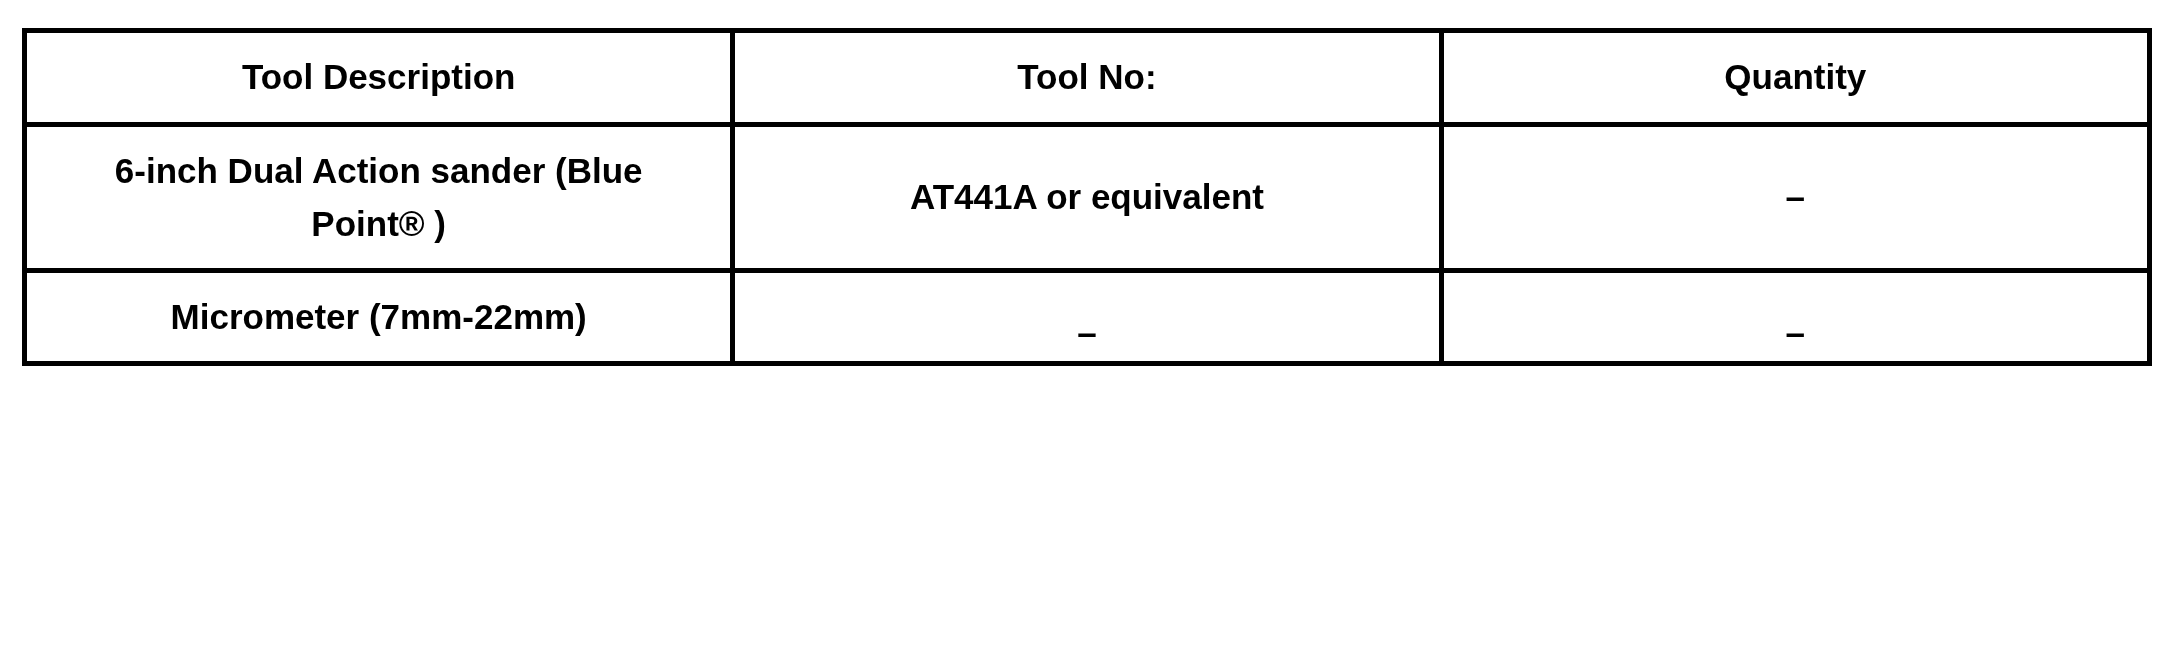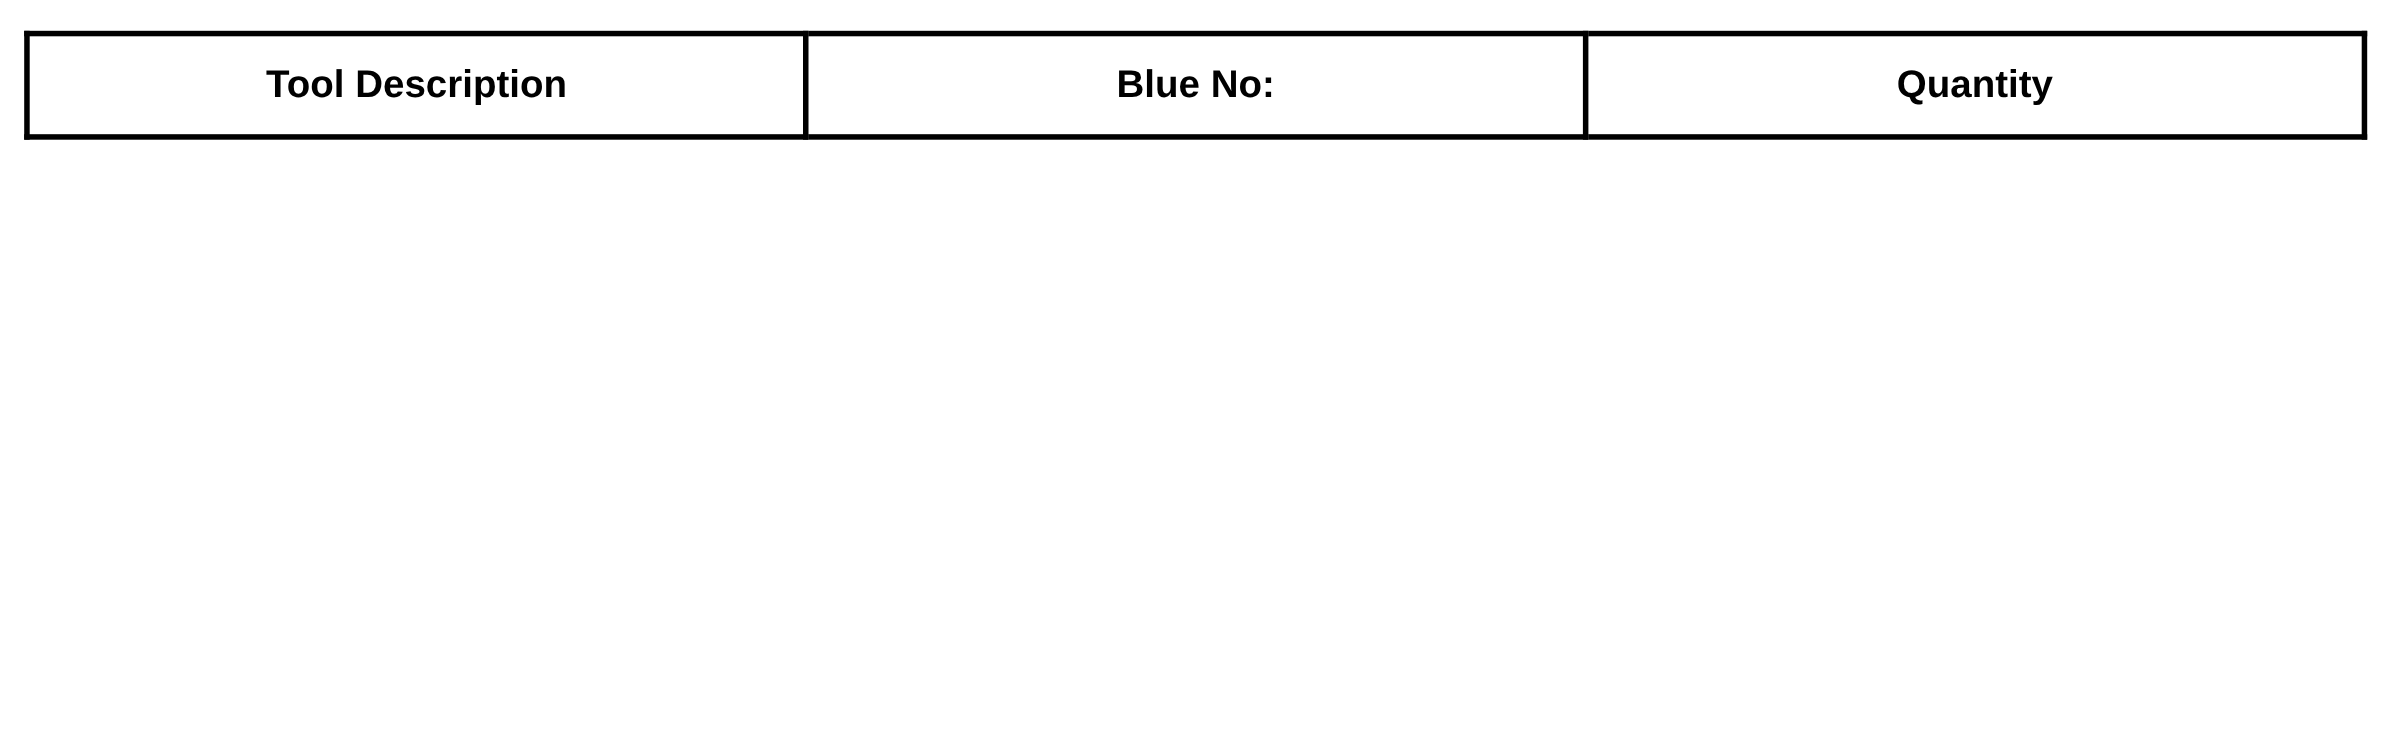--- a/index.html
+++ b/index.html
@@ -48,19 +48,30 @@
     white-space: pre-line;
   }
 </style>
 </head>
 <body>
 
 <table class="tools">
   <thead>
     <tr class="row-header">
       <th>Tool Description</th>
-      <th>Blue No:</th>
+      <th>Tool No:</th>
       <th>Quantity</th>
     </tr>
   </thead>
   <tbody>
+    <tr class="row-1">
+      <td class="pre">6-inch Dual Action sander (Blue
+Point® )</td>
+      <td>AT441A or equivalent</td>
+      <td>–</td>
+    </tr>
+    <tr class="row-4">
+      <td>Micrometer (7mm-22mm)</td>
+      <td class="low">–</td>
+      <td class="low">–</td>
+    </tr>
   </tbody>
 </table>
 
 </body></html>

